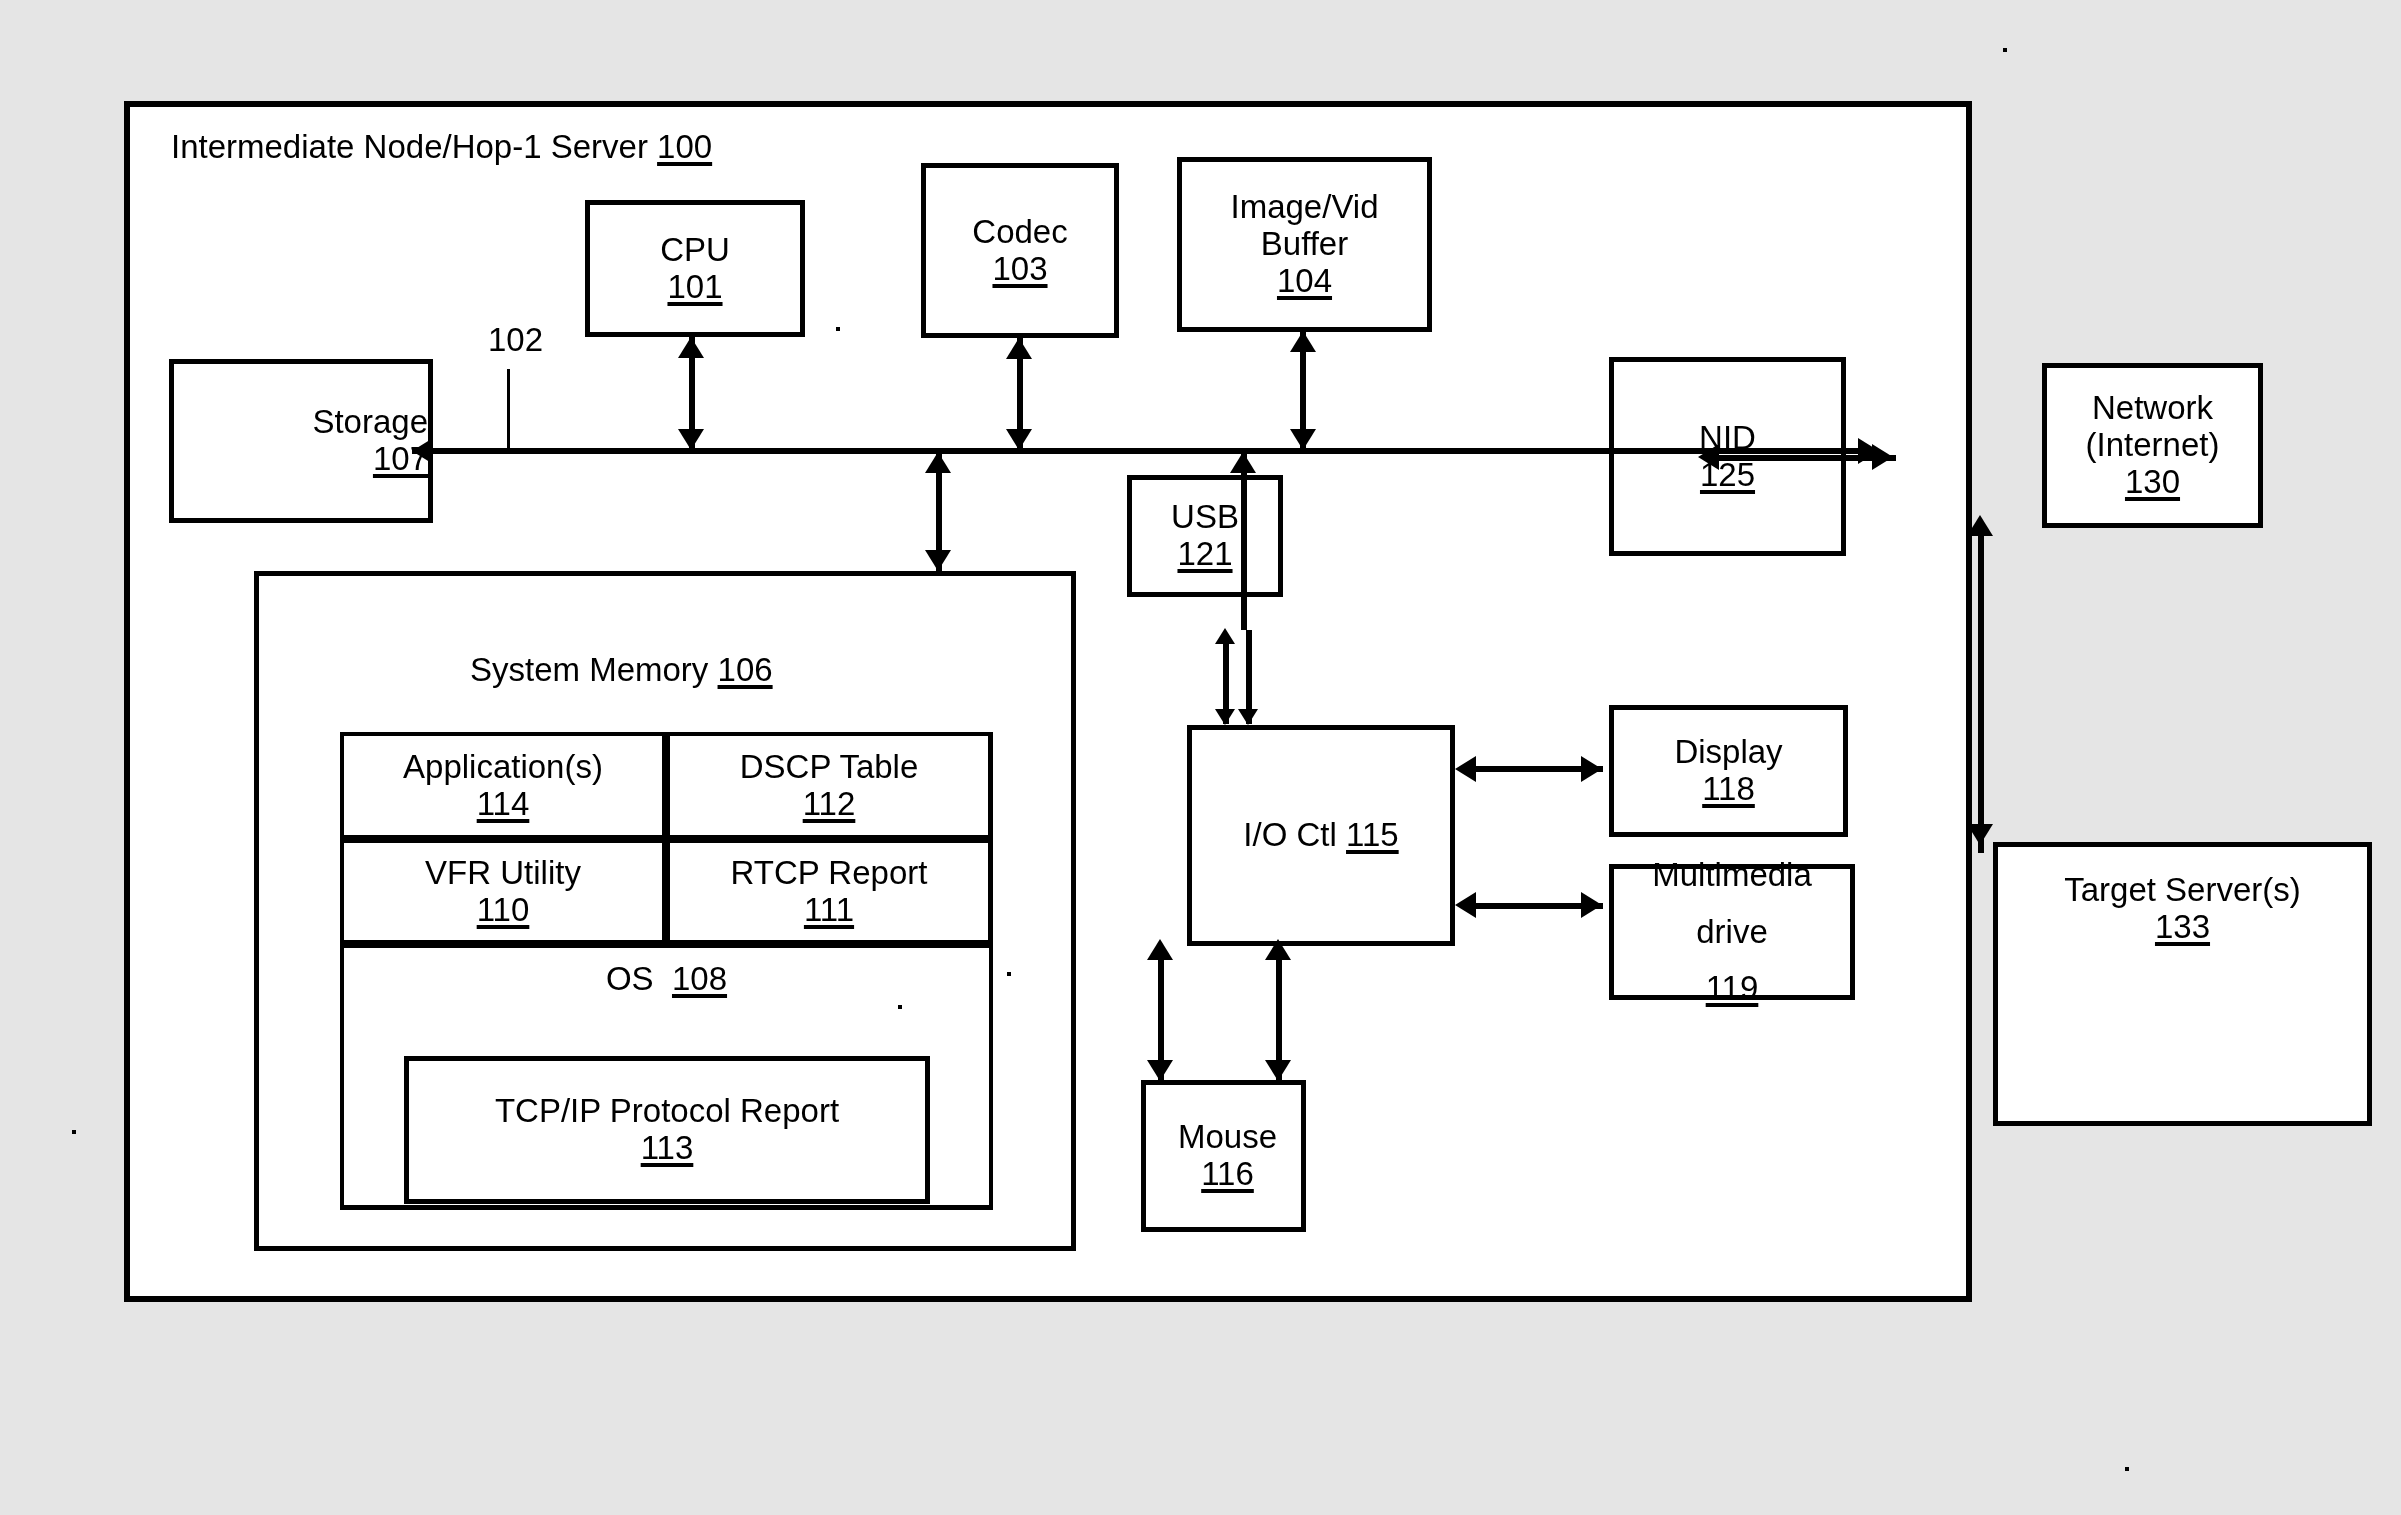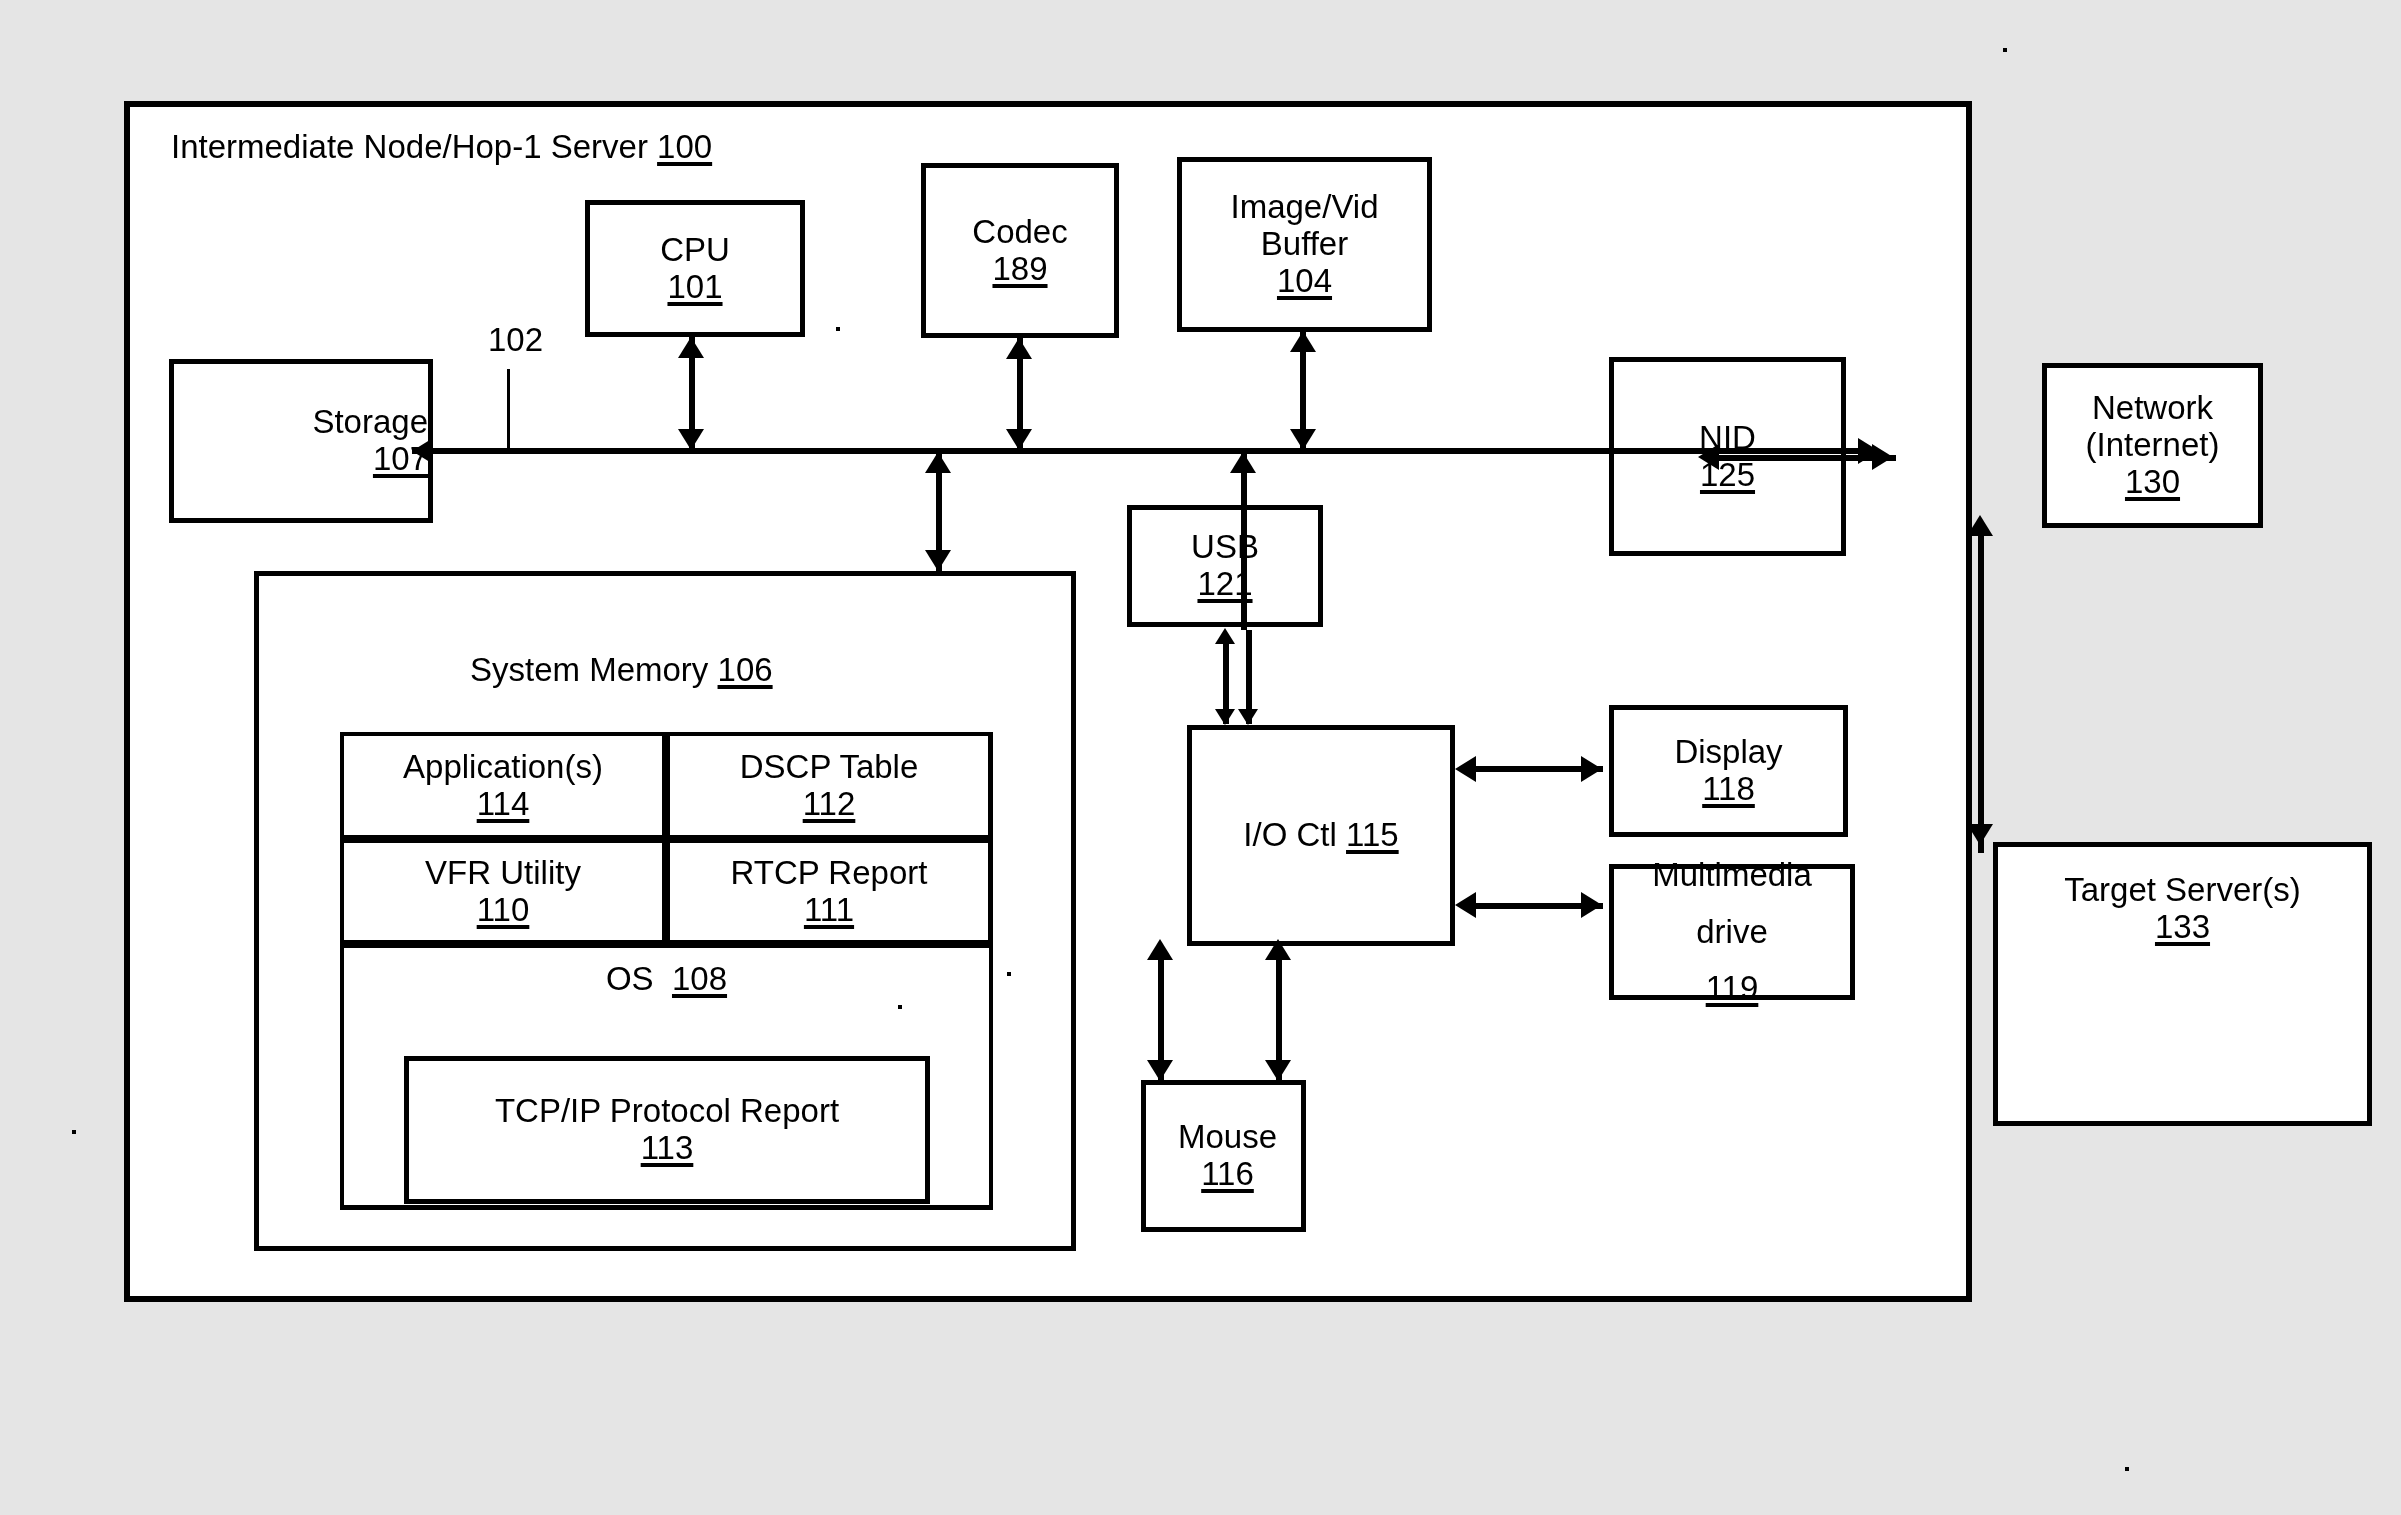--- a/index.html
+++ b/index.html
@@ -131,21 +131,21 @@
     <span class="inline-num">100</span>
   </div>
 
   <div class="box fs-box" style="left:585px; top:200px; width:220px; height:137px;">
     <span class="lbl">CPU</span>
     <span class="num">101</span>
   </div>
 
   <div class="box fs-box" style="left:921px; top:163px; width:198px; height:175px;">
     <span class="lbl">Codec</span>
-    <span class="num">189</span>
+    <span class="num">103</span>
   </div>
 
   <div class="box fs-box" style="left:1177px; top:157px; width:255px; height:175px;">
     <span class="lbl">Image/Vid</span>
     <span class="lbl">Buffer</span>
     <span class="num">104</span>
   </div>
 
   <div class="box fs-box" style="left:169px; top:359px; width:264px; height:164px;align-items:flex-end;">
     <span class="lbl">Storage</span>
@@ -161,21 +161,21 @@
     <span class="lbl">Network</span>
     <span class="lbl">(Internet)</span>
     <span class="num">130</span>
   </div>
 
   <div class="box fs-box" style="left:1993px; top:842px; width:379px; height:284px; justify-content:flex-start; padding-top:25px;">
     <span class="lbl">Target Server(s)</span>
     <span class="num">133</span>
   </div>
 
-  <div class="box fs-box" style="left:1127px; top:505px; width:196px; height:122px;">
+  <div class="box fs-box" style="left:1127px; top:475px; width:156px; height:122px;">
     <span class="lbl">USB</span>
     <span class="num">121</span>
   </div>
 
   <div class="box fs-box" style="left:1187px; top:725px; width:268px; height:221px;">
     <span class="lbl">
       <span>I/O Ctl</span><span>&nbsp;</span><span class="inline-num">115</span>
     </span>
   </div>
 

